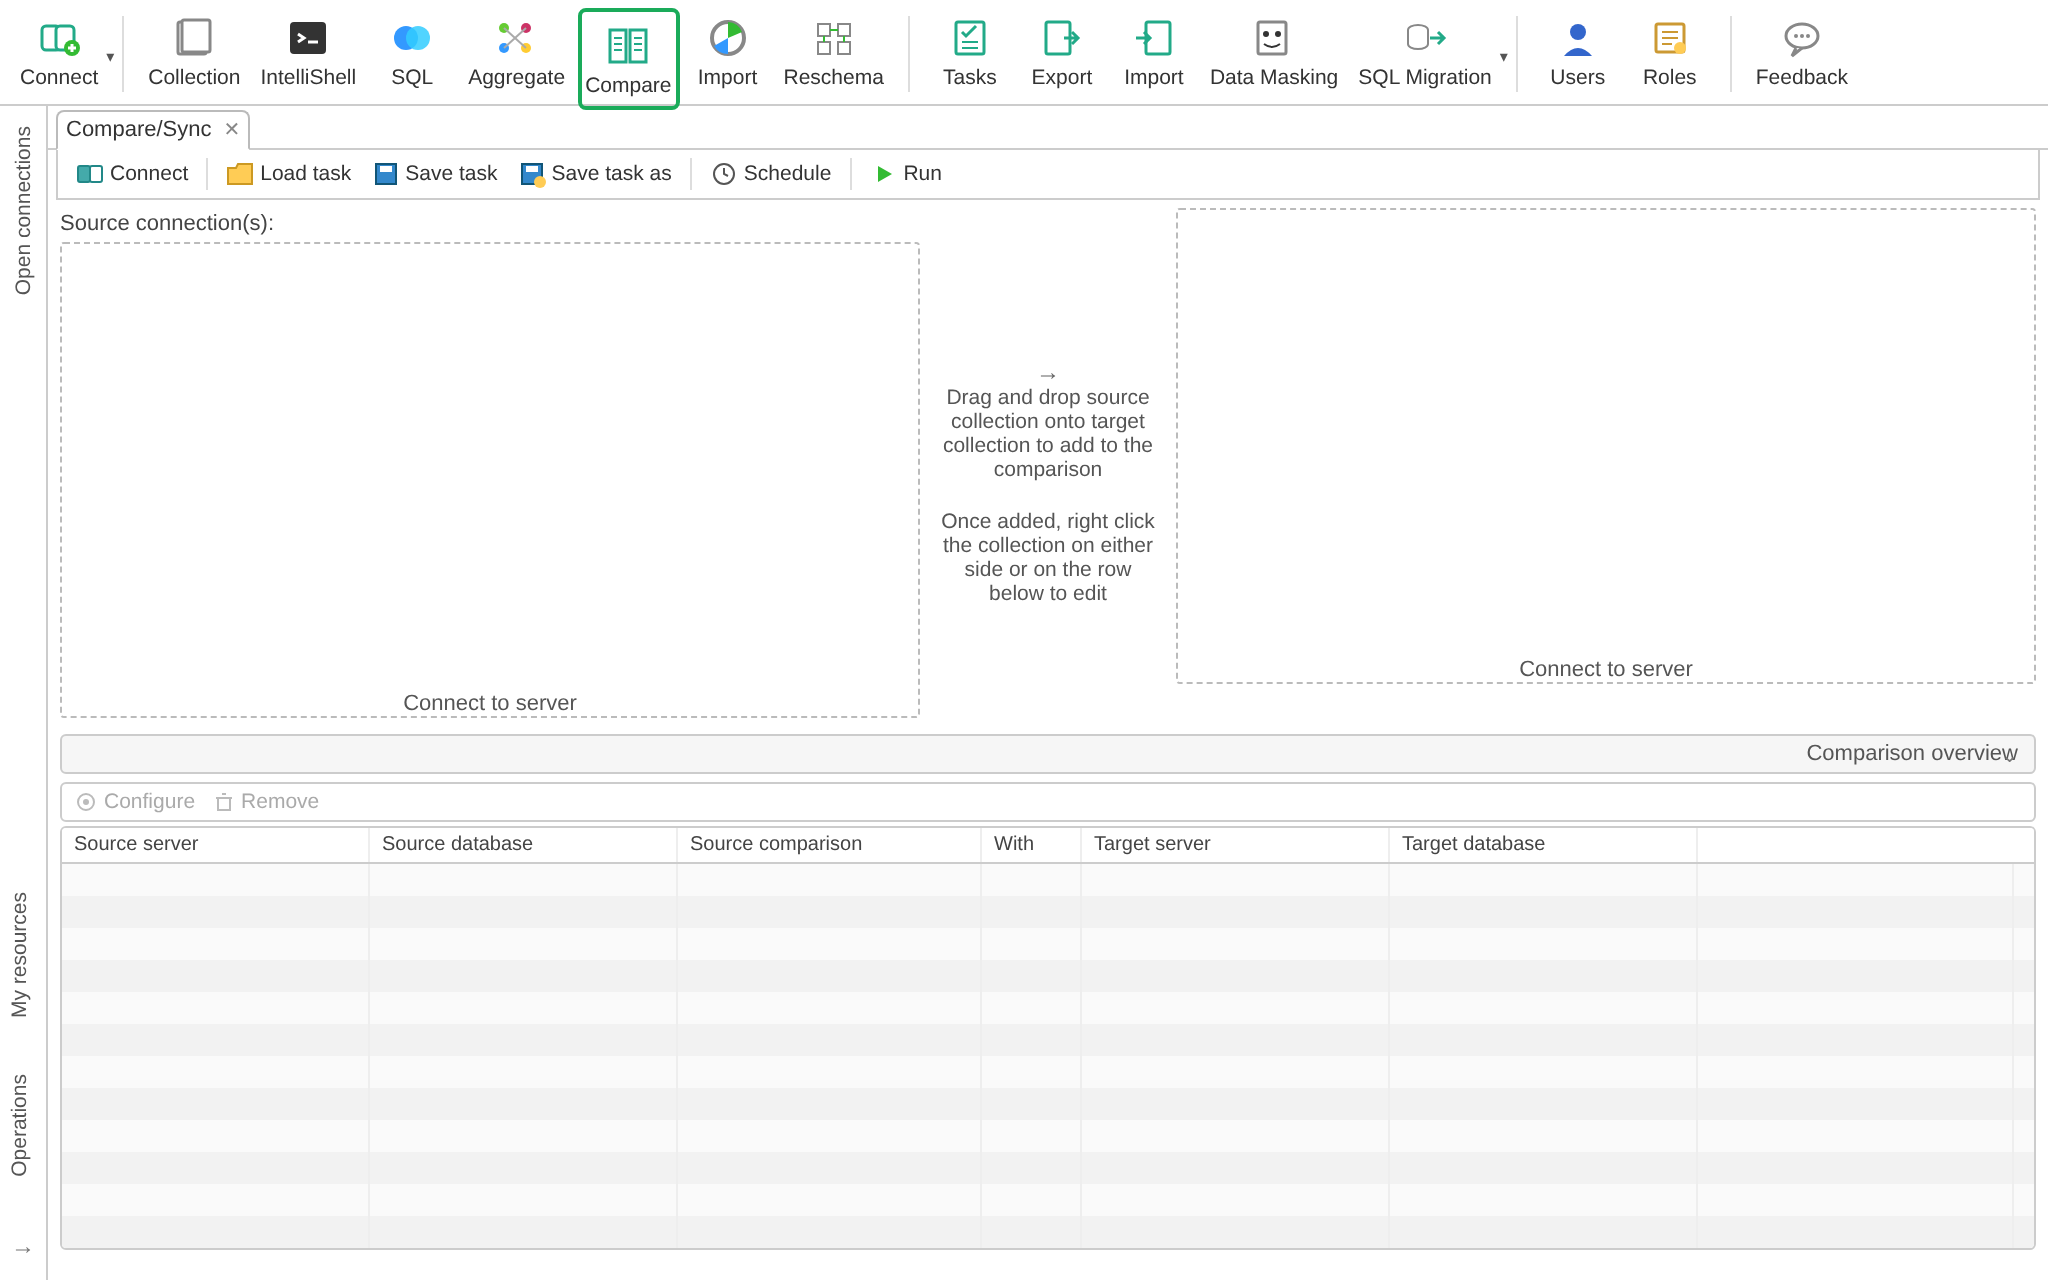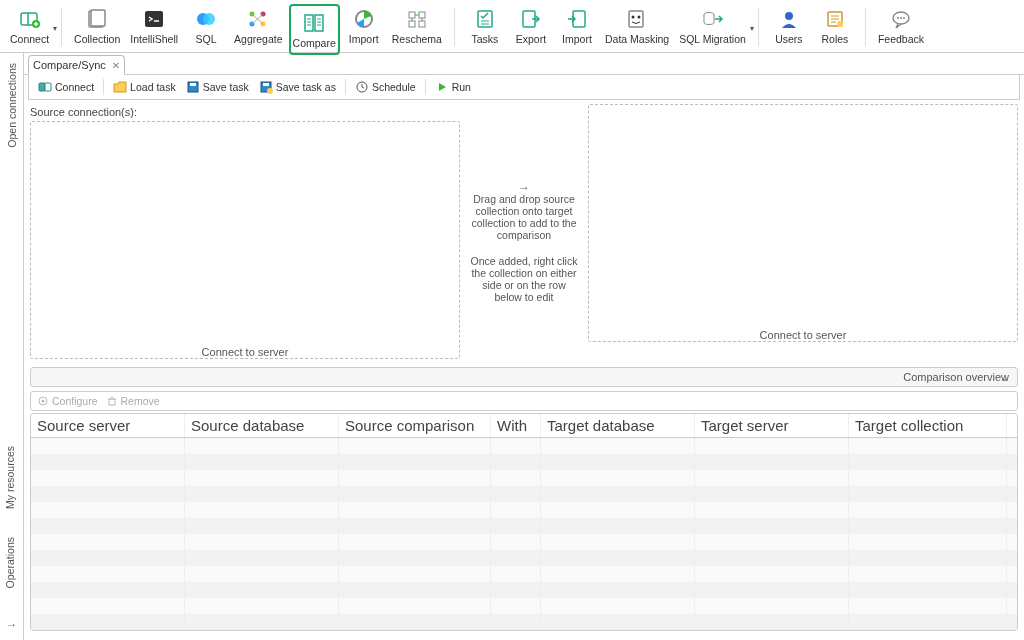--- a/index.html
+++ b/index.html
@@ -46,21 +46,21 @@
 .overview-hdr { margin: 8px 6px 0 6px; border: 1px solid #ccc; background: #f6f6f6; padding: 3px 8px; font-size: 11px; color: #555; text-align: right; position: relative; border-radius: 3px;}
 .overview-hdr .chev { position: absolute; right: 8px; top: 4px; font-size: 10px; color: #777; }
 
 
 .cfg-bar { margin: 4px 6px 0 6px; border: 1px solid #ccc; display: flex; gap: 8px; padding: 3px 6px; border-radius: 3px;}
 .cfg-btn { display: flex; align-items: center; gap: 3px; color: #aaa; font-size: 10.5px; cursor: default; }
 
 
 .grid { margin: 2px 6px 6px 6px; border: 1px solid #ccc; border-radius: 3px; overflow: hidden;}
 .grid-head { display: flex; background: #fff; border-bottom: 1px solid #ccc; }
-.grid-head .gh { border-right: 1px solid #eee; padding: 3px 6px; font-size: 15px; color: #444; }
+.grid-head .gh { border-right: 1px solid #eee; padding: 3px 6px; font-size: 10px; color: #444; }
 .grid-body { }
 .grid-row { display: flex; height: 16px; }
 .grid-row:nth-child(odd) { background: #fafafa; }
 .grid-row:nth-child(even) { background: #f2f2f2; }
 .grid-row .gc { border-right: 1px solid #eee; }
 
 .w-ss{width:154px}.w-sd{width:154px}.w-sc{width:152px}.w-wi{width:50px}.w-ts{width:154px}.w-td{width:154px}.w-tc{width:158px}
 
 svg { display: block; }
 </style>
@@ -366,23 +366,22 @@
         <span>Remove</span>
       </div>
     </div>
 
     <div class="grid">
       <div class="grid-head">
         <div class="gh w-ss">Source server</div>
         <div class="gh w-sd">Source database</div>
         <div class="gh w-sc">Source comparison</div>
         <div class="gh w-wi">With</div>
+        <div class="gh w-ts">Target server</div>
         <div class="gh w-td">Target database</div>
-        <div class="gh w-ts">Target server</div>
-        <div class="gh w-tc">Target collection</div>
       </div>
       <div class="grid-body" id="grid-body">
           <div class="grid-row">
             <div class="gc w-ss"></div>
             <div class="gc w-sd"></div>
             <div class="gc w-sc"></div>
             <div class="gc w-wi"></div>
             <div class="gc w-ts"></div>
             <div class="gc w-td"></div>
             <div class="gc w-tc"></div>

